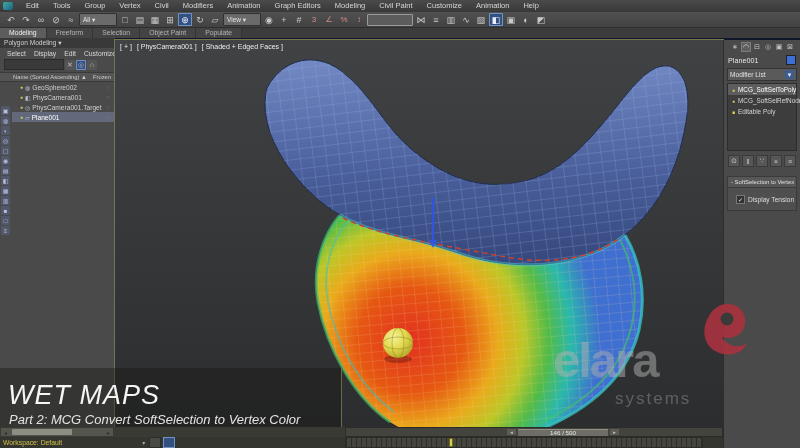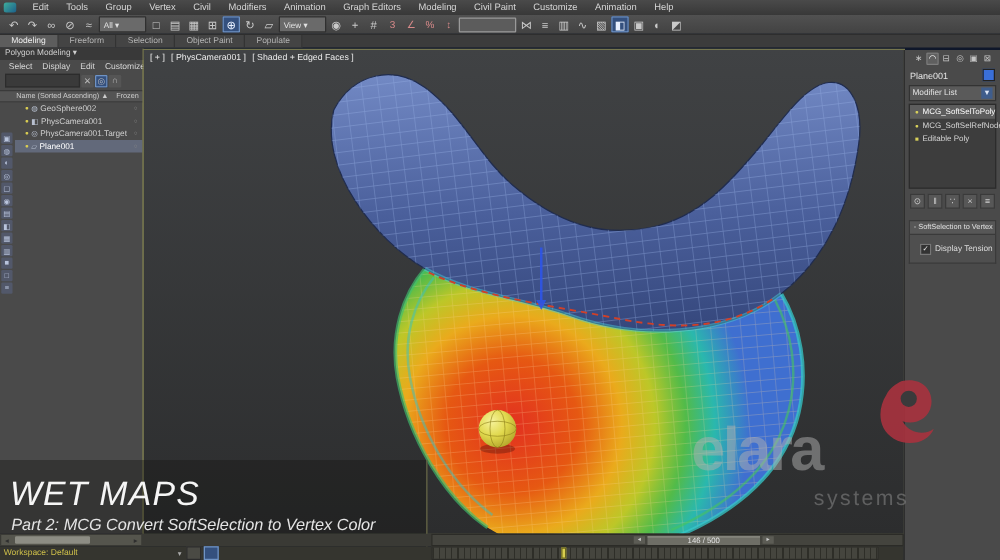--- a/index.html
+++ b/index.html
@@ -49,21 +49,21 @@
   .eic{font-size:6px;color:#b8c0d0;margin-right:2px;}
   .efrozen{position:absolute;right:4px;color:#8a8a8a;font-size:5px;}
   
   #viewport{left:115px;top:40px;width:608px;height:387px;background:linear-gradient(#404244,#2c2d2e);
             outline:1px solid #76764e;overflow:hidden;}
   #vp-label{left:5px;top:3px;font-size:7px;color:#ececec;display:flex;gap:5px;white-space:nowrap;}
   
   #watermark{pointer-events:none;z-index:4;text-align:center;}
   #wm-brand{left:553px;top:336px;font-size:49px;font-weight:bold;letter-spacing:-2px;
             color:rgba(175,175,175,.5);line-height:1;}
-  #wm-sub{left:615px;top:389px;font-size:17px;letter-spacing:2px;color:rgba(165,165,165,.42);margin-left:36px;}
+  #wm-sub{left:615px;top:389px;font-size:17px;letter-spacing:2px;color:rgba(165,165,165,.42);}
   
   #lower3{left:0;top:368px;width:341px;height:80px;background:rgba(22,22,18,.38);
           border-right:1px solid #6b6b4a;z-index:5;font-style:italic;}
   #wet-title{left:8px;top:12px;font-size:27px;color:#f5f5f5;letter-spacing:1px;}
   #wet-sub{left:9px;top:44px;font-size:13px;color:#e4e4e4;}
   
   #cmdpanel{left:723px;top:40px;width:77px;height:408px;background:#4a4a4a;box-sizing:border-box;
             border-left:1px solid #2e2e2e;}
   #cmd-tabs{display:flex;gap:1px;padding:2px 2px 2px 6px;}
   .ctab{width:10px;height:10px;font-size:7px;color:#c4c4c4;display:flex;align-items:center;justify-content:center;border-radius:1px;}

